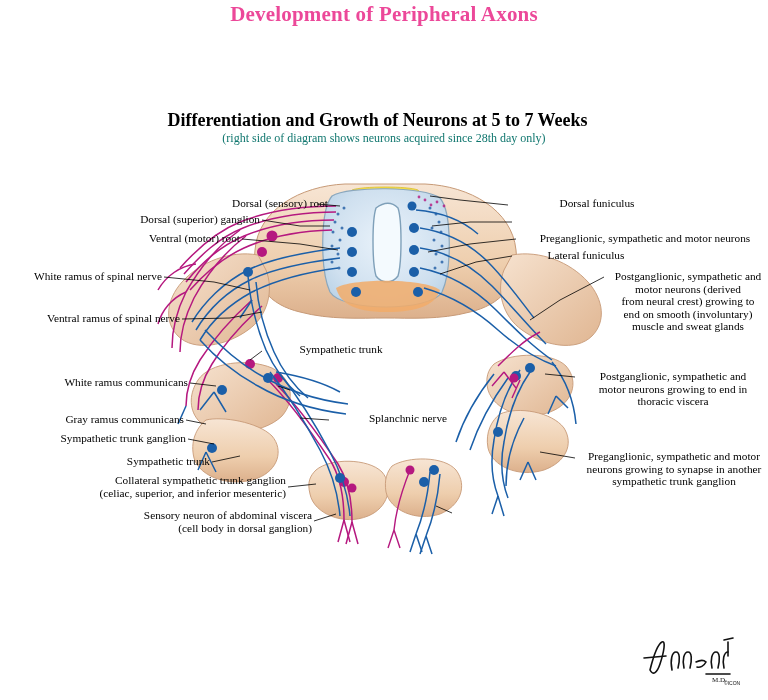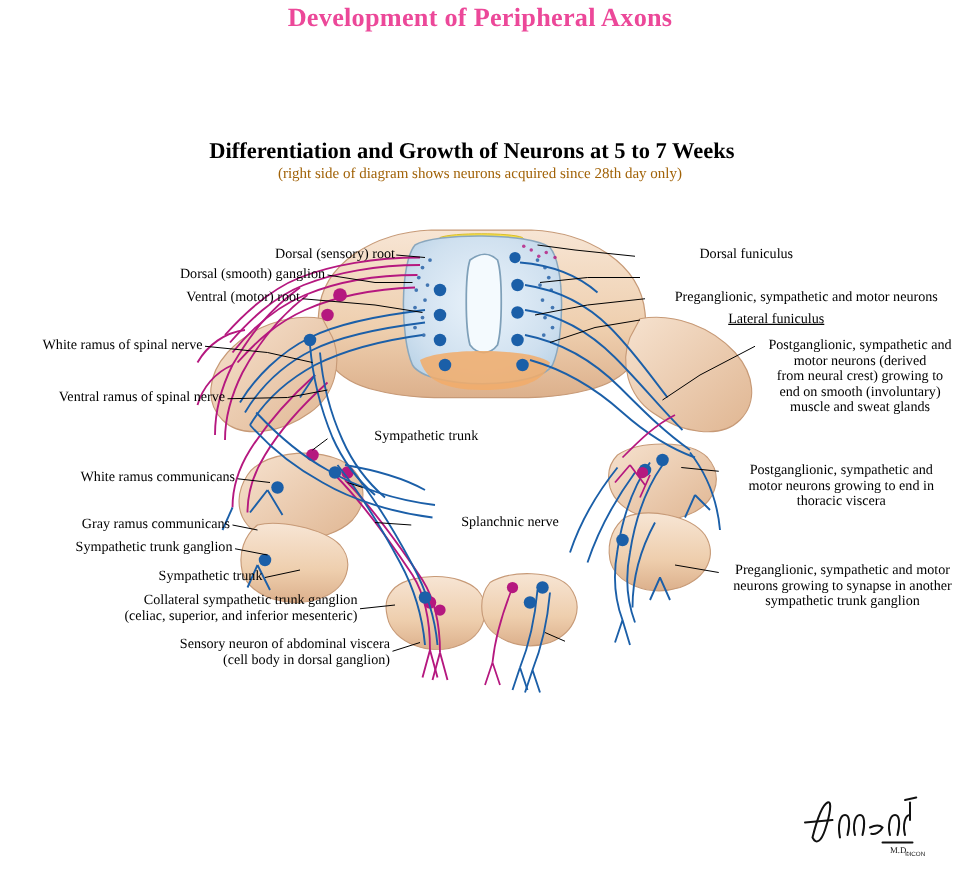--- a/index.html
+++ b/index.html
@@ -45,21 +45,21 @@
     color: #000000;
   }
   .subtitle2 {
     position: absolute;
     left: 0;
     top: 131px;
     width: 768px;
     text-align: center;
     font-family: "Liberation Serif", serif;
     font-size: 12px;
-    color: #a16207;
+    color: #0f766e;
   }
   .label {
     position: absolute;
     font-family: "Liberation Serif", serif;
     font-size: 11.3px;
     line-height: 12.6px;
     color: #000000;
     white-space: pre;
   }
   .label.right { text-align: center; }
@@ -308,40 +308,40 @@
       <path d="M512 222 L 470 222 L 432 226"></path>
       <path d="M516 239 L 470 244 L 428 252"></path>
       <path d="M512 256 L 476 262 L 440 274"></path>
       <path d="M604 277 L 560 300 L 530 320"></path>
       <path d="M575 377 L 545 374"></path>
       <path d="M575 458 L 540 452"></path>
       <path d="M452 513 L 436 506"></path>
     </g>
   </svg>
 
-  <div class="label leftal" style="left:180px; top:197px; width:136px;">Dorsal (sensory) root</div>
-  <div class="label leftal" style="left:112px; top:213px; width:148px;">Dorsal (smooth) ganglion</div>
+  <div class="label leftal" style="left:192px; top:197px; width:136px;">Dorsal (sensory) root</div>
+  <div class="label leftal" style="left:112px; top:213px; width:148px;">Dorsal (superior) ganglion</div>
   <div class="label leftal" style="left:118px; top:232px; width:122px;">Ventral (motor) root</div>
   <div class="label leftal" style="left:14px; top:270px; width:148px;">White ramus of spinal nerve</div>
   <div class="label leftal" style="left:4px; top:312px; width:176px;">Ventral ramus of spinal nerve</div>
   <div class="label leftal" style="left:26px; top:376px; width:162px;">White ramus communicans</div>
   <div class="label leftal" style="left:26px; top:413px; width:158px;">Gray ramus communicans</div>
   <div class="label leftal" style="left:26px; top:432px; width:160px;">Sympathetic trunk ganglion</div>
   <div class="label leftal" style="left:60px; top:455px; width:150px;">Sympathetic trunk</div>
   <div class="label leftal" style="left:62px; top:474px; width:224px;">Collateral sympathetic trunk ganglion
 (celiac, superior, and inferior mesenteric)</div>
   <div class="label leftal" style="left:88px; top:509px; width:224px;">Sensory neuron of abdominal viscera
 (cell body in dorsal ganglion)</div>
 
   <div class="label right" style="left:266px; top:343px; width:150px;">Sympathetic trunk</div>
   <div class="label right" style="left:333px; top:412px; width:150px;">Splanchnic nerve</div>
 
   <div class="label right" style="left:512px; top:197px; width:170px;">Dorsal funiculus</div>
   <div class="label right" style="left:520px; top:232px; width:250px;">Preganglionic, sympathetic and motor neurons</div>
-  <div class="label right" style="left:536px; top:249px; width:170px;text-decoration:underline;">Lateral funiculus</div>
+  <div class="label right" style="left:501px; top:249px; width:170px;">Lateral funiculus</div>
   <div class="label right" style="left:608px; top:270px; width:160px;">Postganglionic, sympathetic and
 motor neurons (derived
 from neural crest) growing to
 end on smooth (involuntary)
 muscle and sweat glands</div>
   <div class="label right" style="left:578px; top:370px; width:190px;">Postganglionic, sympathetic and
 motor neurons growing to end in
 thoracic viscera</div>
   <div class="label right" style="left:578px; top:450px; width:192px;">Preganglionic, sympathetic and motor
 neurons growing to synapse in another

